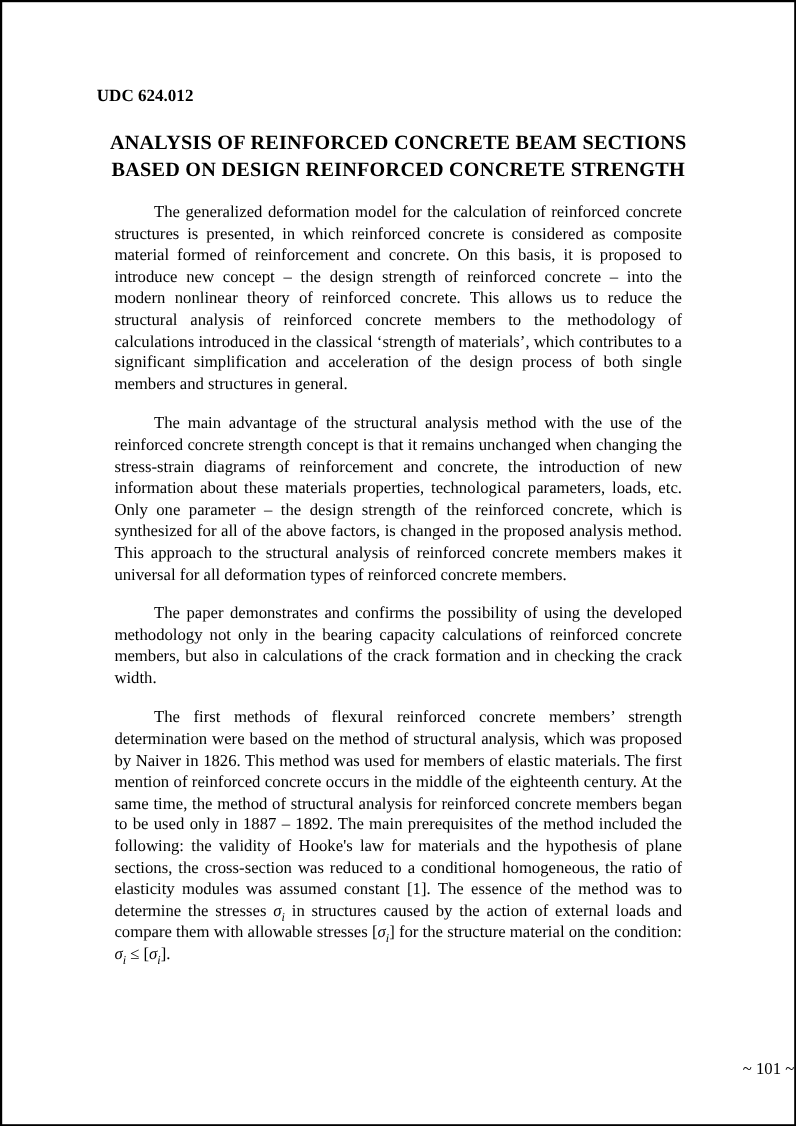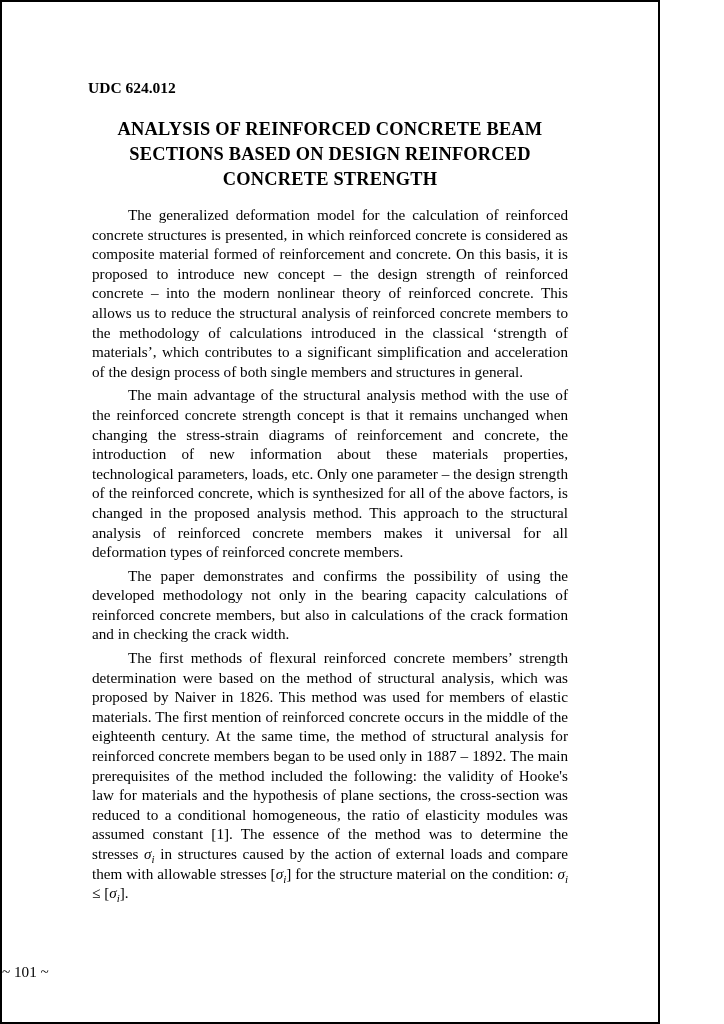--- a/index.html
+++ b/index.html
@@ -2,21 +2,21 @@
 <html><head>
 <meta charset="utf-8">
 <style>
   html, body {
     margin: 0;
     padding: 0;
     background: #ffffff;
   }
   .sheet {
     position: relative;
-    width: 660px;
+    width: 724px;
     height: 1024px;
     box-sizing: border-box;
     background: #ffffff;
     border: 2px solid #000000;
     overflow: hidden;
     font-family: "Liberation Serif", "DejaVu Serif", serif;
     color: #000000;
   }
   .content {
     padding: 76px 86px 0 86px;
@@ -35,39 +35,39 @@
   }
   .title {
     margin: 19px 0 13px 0;
     text-align: center;
     font-weight: bold;
     font-size: 18.4px;
     line-height: 25px;
     letter-spacing: 0.2px;
   }
   .para {
-    margin: 4px;
+    margin: 16px;
     text-align: justify;
     text-indent: 36px;
     font-size: 15.2px;
     line-height: 19.6px;
   }
   .it { font-style: italic; }
   .bold { font-weight: bold; }
   sub.it {
     font-style: italic;
     font-size: 11px;
     line-height: 0;
   }
   .footer {
     position: absolute;
     left: 0;
     right: 0;
     bottom: 40px;
-    text-align: left;
+    text-align: right;
     font-size: 15.2px;
     line-height: 20px;
   }
 </style>
 </head>
 <body>
 
 <div class="sheet">
   <div class="content">
 

